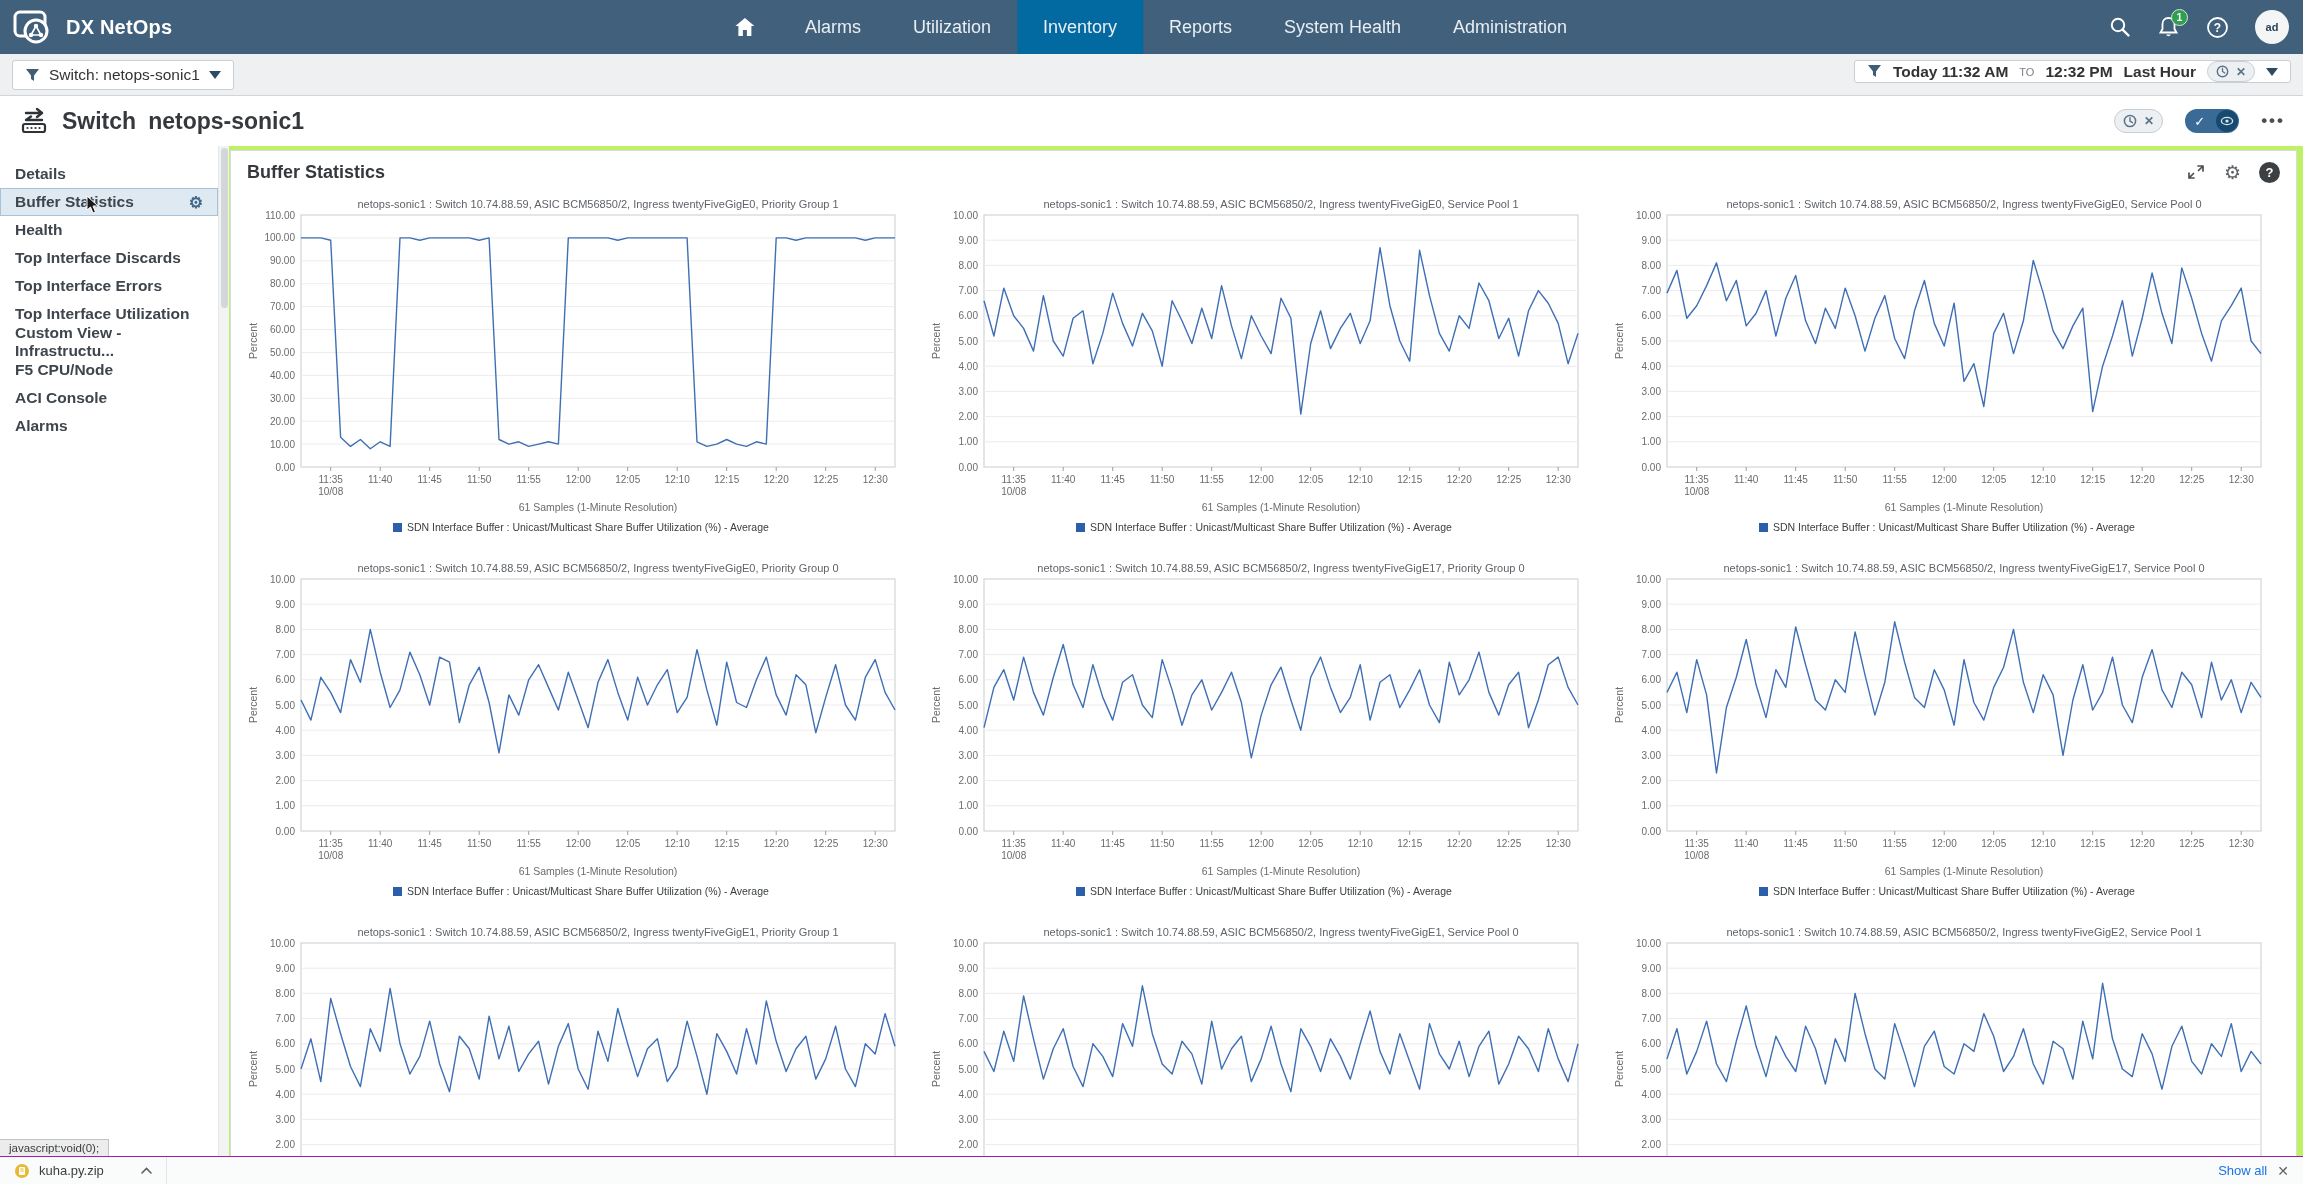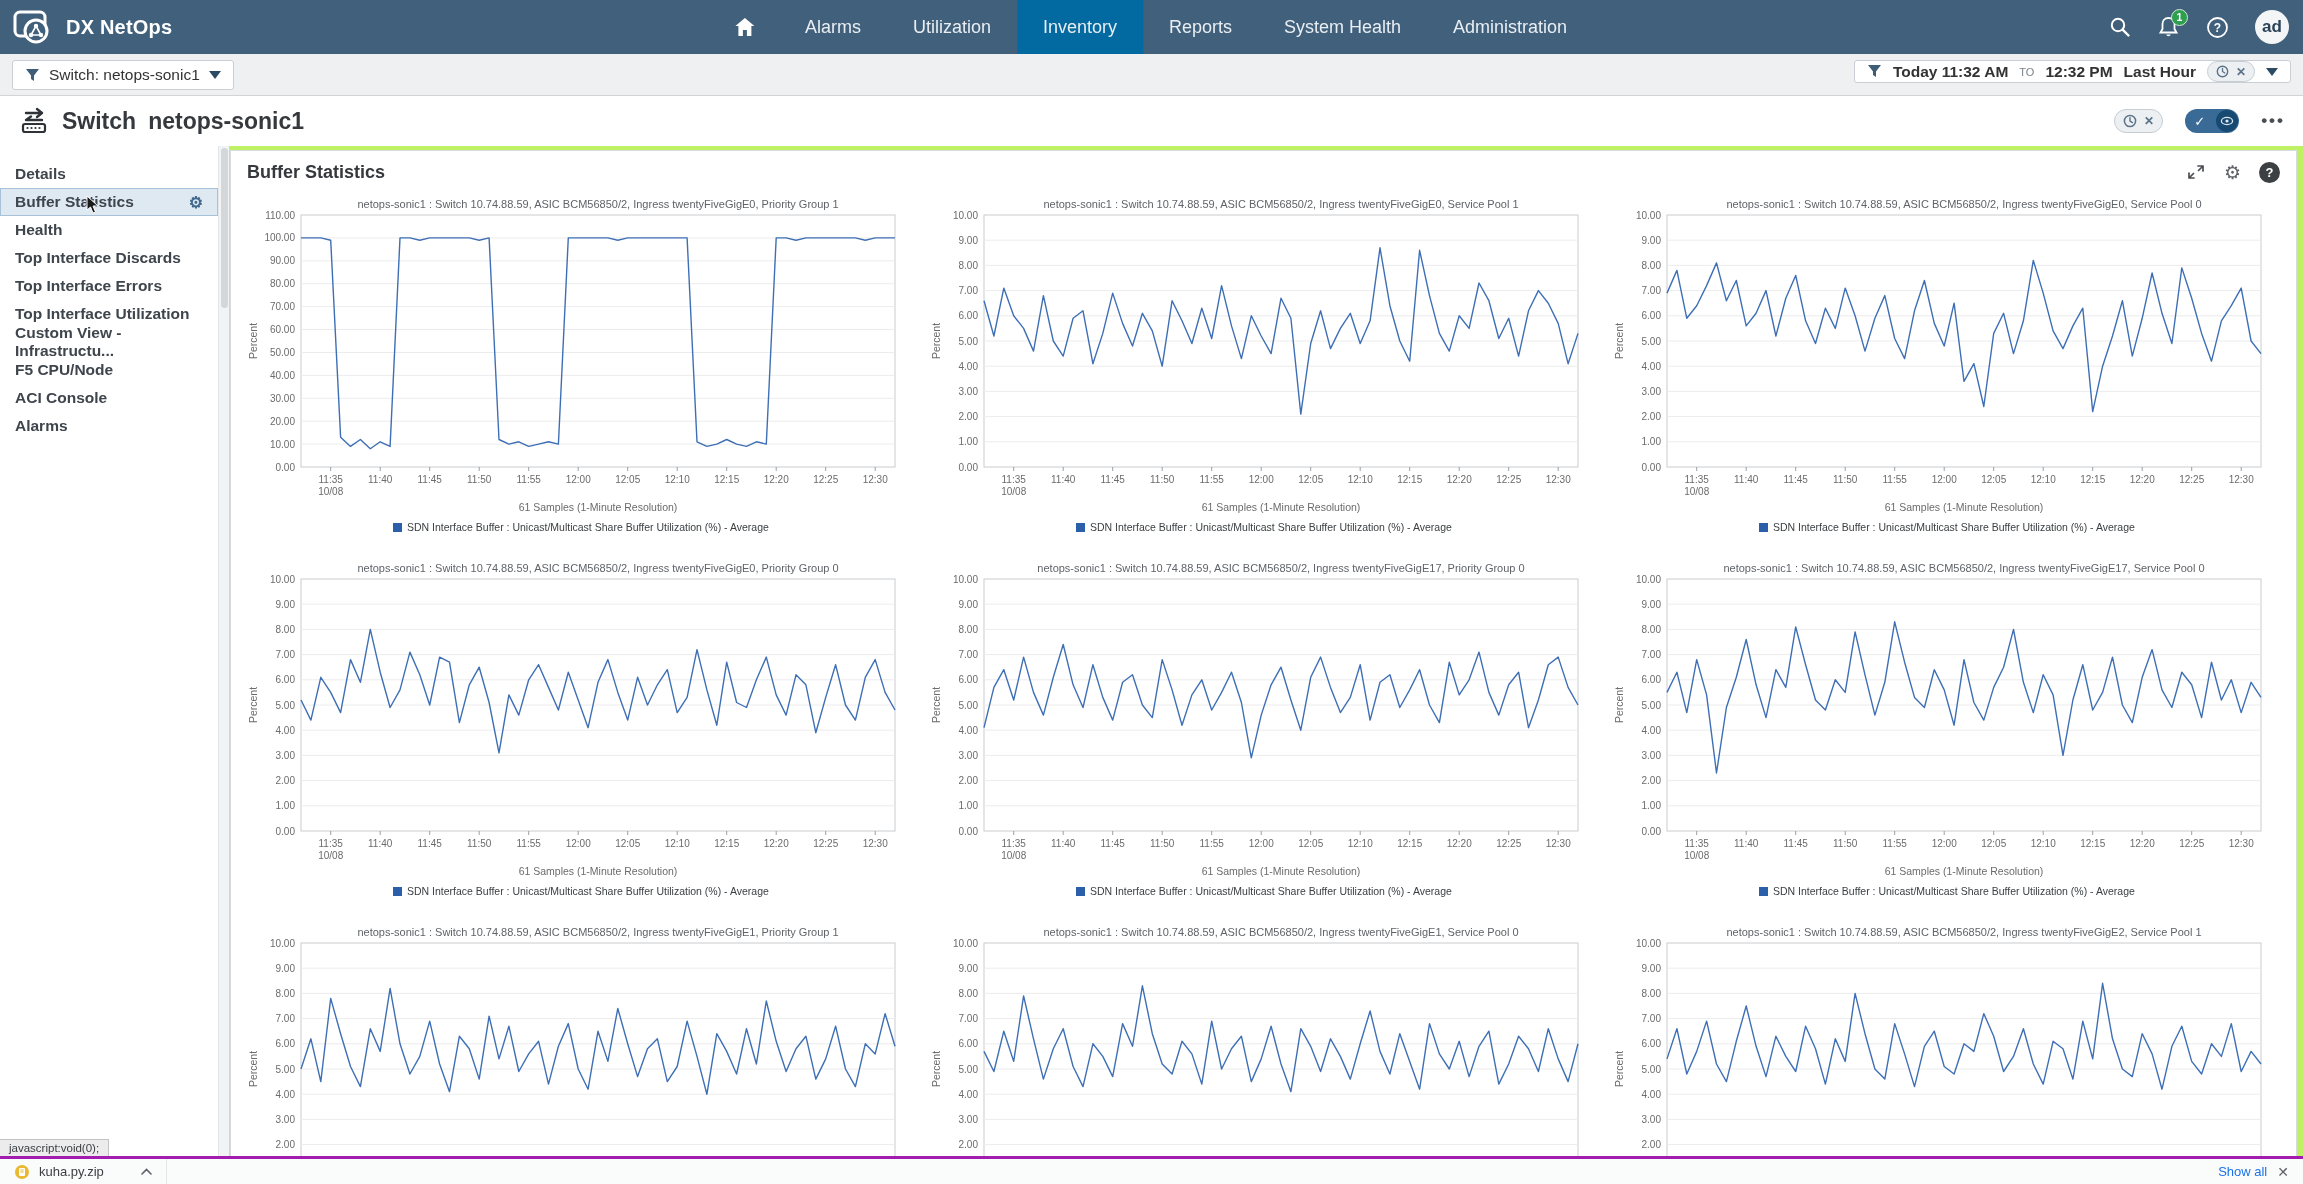--- a/index.html
+++ b/index.html
@@ -10,21 +10,21 @@
   .navbar { position:absolute; top:0; left:0; right:0; height:54px; background:#41607b; display:flex; align-items:center; }
   .brand { display:flex; align-items:center; gap:12px; padding-left:12px; }
   .brand-name { color:#fff; font-size:20px; font-weight:bold; letter-spacing:.2px; }
   .nav-menu { position:absolute; left:50%; transform:translateX(-50%); height:54px; display:flex; align-items:stretch; }
   .nav-item { display:flex; align-items:center; padding:0 26px; color:#e9eef3; font-size:18px; cursor:pointer; }
   .nav-item.active { background:#0369a1; }
   .nav-home { display:flex; align-items:center; padding:0 24px; }
   .nav-right { position:absolute; right:14px; height:54px; display:flex; align-items:center; gap:26px; }
   .icon-btn { position:relative; display:flex; align-items:center; }
   .badge { position:absolute; top:-7px; right:-8px; width:17px; height:17px; border-radius:50%; background:#2e9e4f; border:1px solid #d7e8dc; color:#fff; font-size:10.5px; font-weight:bold; display:flex; align-items:center; justify-content:center; }
-  .avatar { width:34px; height:34px; border-radius:50%; background:#f4f5f6; color:#2b4257; font-size:17px; font-weight:bold; display:flex; align-items:center; justify-content:center; }
+  .avatar { width:34px; height:34px; border-radius:50%; background:#f4f5f6; color:#2b4257; font-size:11px; font-weight:bold; display:flex; align-items:center; justify-content:center; }
 
   
   .filterbar { position:absolute; top:54px; left:0; right:0; height:42px; background:#eef0f2; border-bottom:1px solid #d8dbde; }
   .ctx-pill { position:absolute; left:12px; top:6px; height:30px; background:#fff; border:1px solid #c9cfd4; border-radius:3px; display:flex; align-items:center; gap:9px; padding:0 12px; cursor:pointer; }
   .ctx-pill span { font-size:15.5px; color:#333; font-weight:400; }
   .caret { width:0; height:0; border-left:6px solid transparent; border-right:6px solid transparent; border-top:8px solid #2d4a63; }
   .timebox { position:absolute; right:12px; top:6px; height:23px; background:#fff; border:1px solid #c9cfd4; border-radius:3px; display:flex; align-items:center; gap:11px; padding:0 12px; cursor:pointer; }
   .timebox .t-main { font-size:15.5px; color:#333; font-weight:600; }
   .timebox .t-to { font-size:11px; color:#7a8288; text-transform:uppercase; }
   .mini-pill { height:21px; border-radius:11px; background:#edf0f2; border:1px solid #c6cdd3; display:flex; align-items:center; gap:7px; padding:0 8px; }
@@ -55,21 +55,21 @@
   .panel-title { font-size:18px; font-weight:bold; color:#35393d; }
   .panel-icons { margin-left:auto; display:flex; align-items:center; gap:18px; }
   .panel-icons .gear { color:#5f6368; font-size:19px; cursor:pointer; }
   .help-dot { width:21px; height:21px; border-radius:50%; background:#3c4043; color:#fff; font-size:13px; font-weight:bold; display:flex; align-items:center; justify-content:center; cursor:pointer; }
 
   .charts-grid { position:absolute; top:46px; left:8px; right:8px; bottom:0; display:grid; grid-template-columns:repeat(3,1fr); grid-auto-rows:364px; overflow:hidden; }
   .chart-block { display:flex; justify-content:center; }
 
   
   .status-tip { position:absolute; left:0; bottom:28px; background:#ececec; border:1px solid #c3c3c3; border-left:none; border-bottom:none; padding:2px 9px; font-size:11.5px; color:#3c4043; }
-  .shelf { position:absolute; left:0; right:0; bottom:0; height:28px; background:#fafbfb; border-top:3px solid #a21caf; display:flex; align-items:center; }
+  .shelf { position:absolute; left:0; right:0; bottom:0; height:28px; background:#fafbfb; border-top:1px solid #a21caf; display:flex; align-items:center; }
   .shelf-chip { display:flex; align-items:center; gap:9px; padding:0 14px; height:100%; border-right:1px solid #e3e5e7; cursor:pointer; }
   .shelf-file { font-size:13px; color:#3c4043; }
   .shelf-caret { margin-left:28px; color:#5f6368; font-size:12px; }
   .shelf-right { margin-left:auto; display:flex; align-items:center; gap:10px; padding-right:14px; }
   .show-all { color:#1a73e8; font-size:13px; cursor:pointer; }
   .shelf-x { color:#5f6368; font-size:14px; cursor:pointer; }
 
   .cursor { position:absolute; left:86px; top:195px; z-index:50; pointer-events:none; }
 </style>
 </head>

